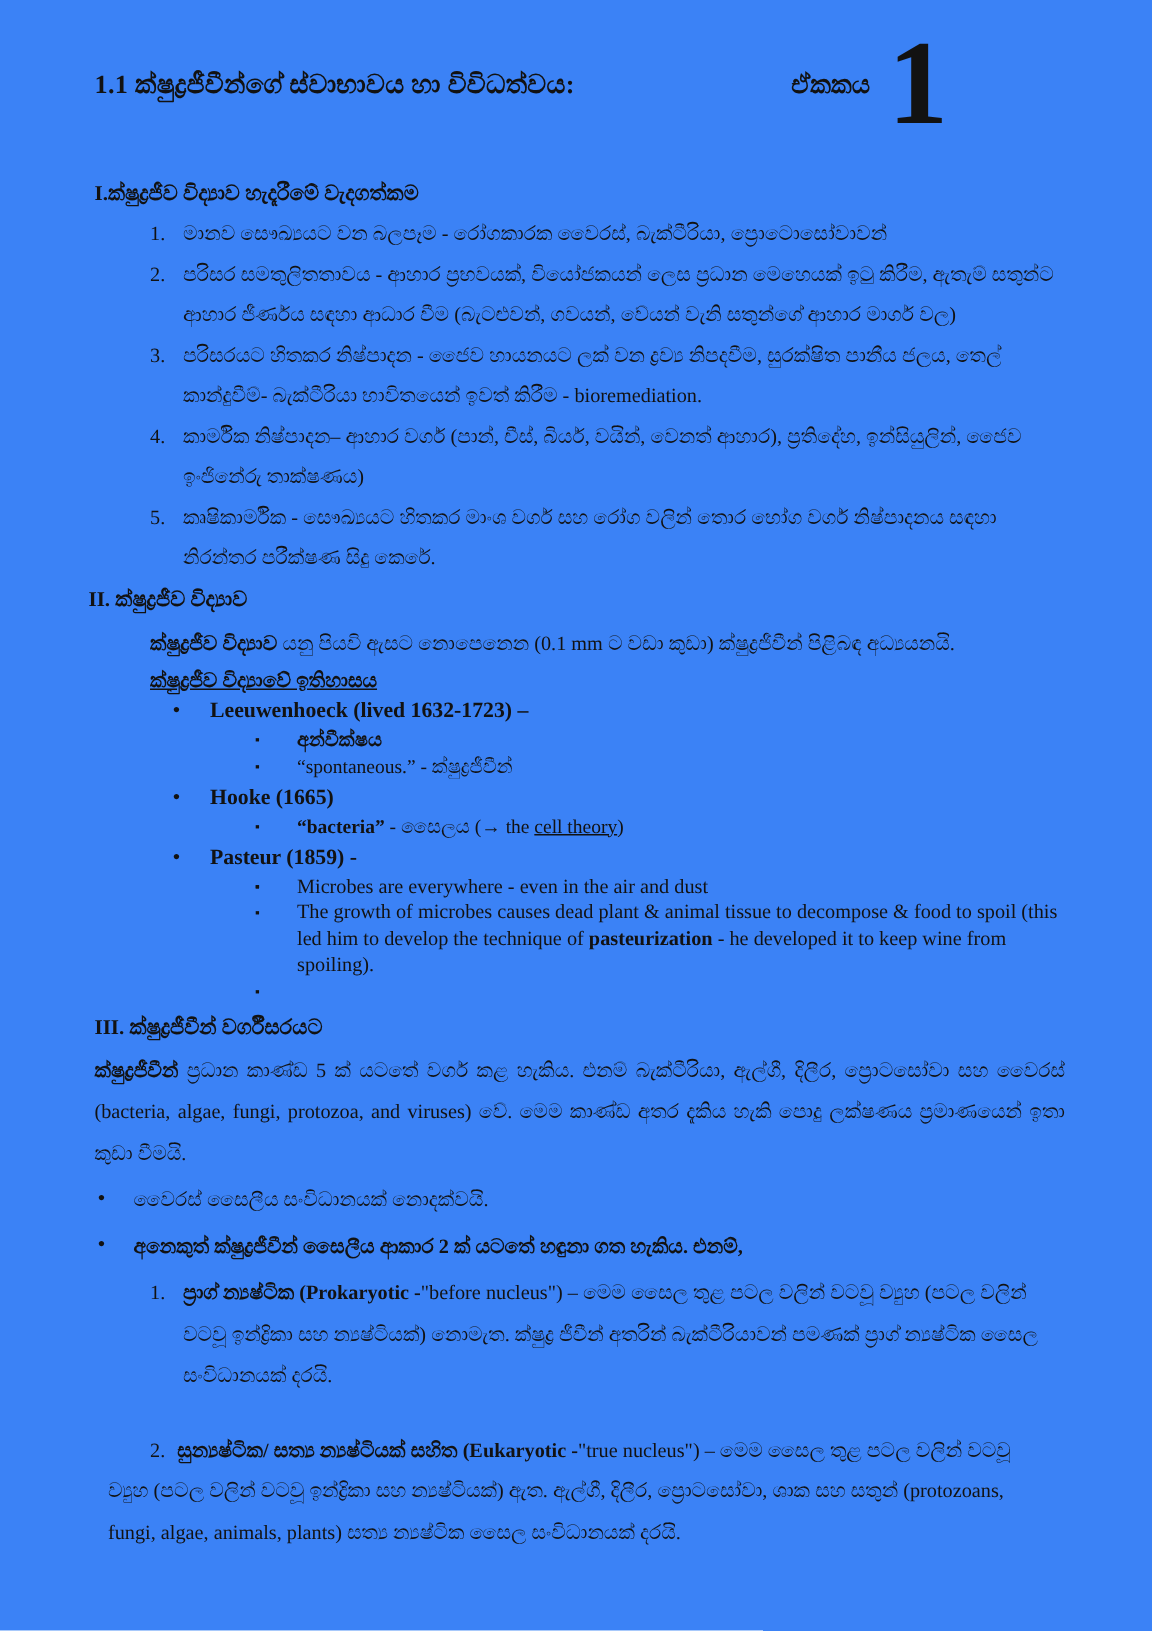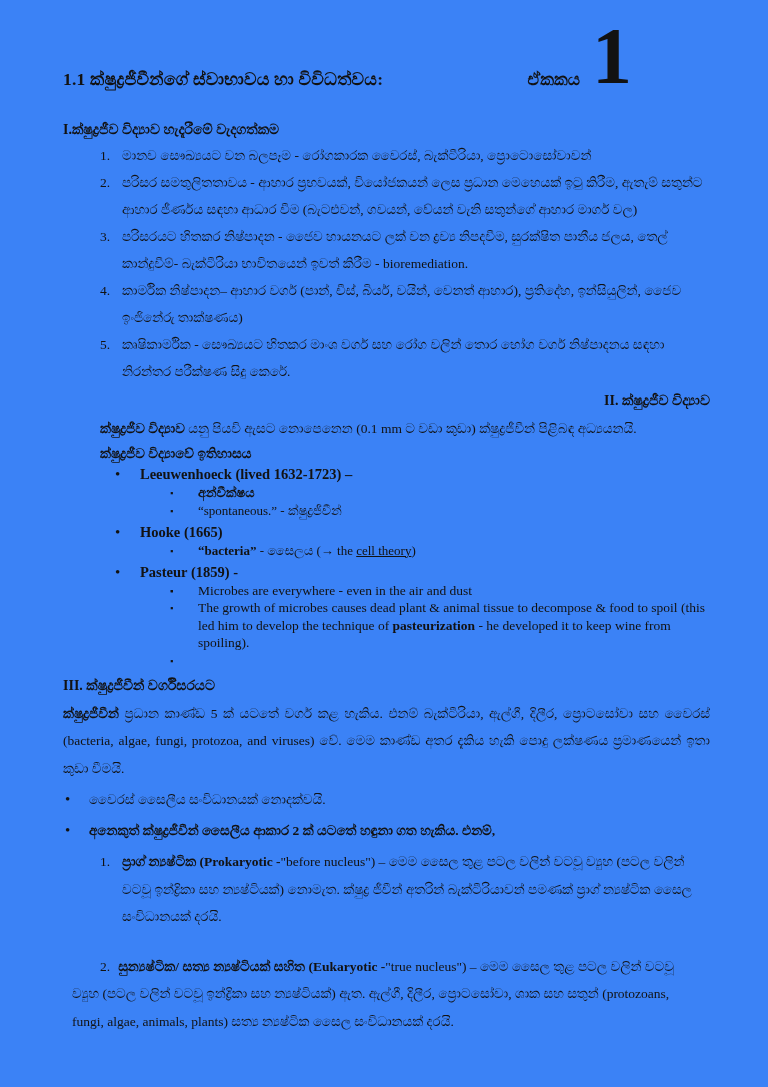--- a/index.html
+++ b/index.html
@@ -7,35 +7,35 @@
     width:768px;height:1087px;box-sizing:border-box;position:relative;
     background:#3b82f6;color:#121212;overflow:hidden;
     padding:24px 58px 0 63px;
     font-family:"Liberation Serif","DejaVu Serif",serif;
   }
   .b{font-weight:bold;}
   .u{text-decoration:underline;margin-top:28px;}
   
   .hdr{display:flex;align-items:baseline;justify-content:space-between;}
   .title{font-size:17.5px;font-weight:bold;margin:0;letter-spacing:.2px;}
-  .unit{display:flex;align-items:flex-end;gap:12px;margin-right:78px;}
+  .unit{display:flex;align-items:center;gap:12px;margin-right:78px;}
   .unit-label{font-size:17px;font-weight:bold;}
   .unit-num{font-size:80px;font-weight:bold;line-height:.82;}
   
   h2{font-size:14px;font-weight:bold;margin:0;}
   .h-i{margin:32px 0 4px 0;}
-  .h-ii{margin:8px 0 0 -4px;text-align:right;}
+  .h-ii{margin:8px 0 0 -4px;}
   .h-iii{margin:26px 0 6px 0;}
   
   .numlist{margin:0 0 0 37px;padding:0;list-style:none;font-size:13.5px;line-height:27px;}
   .numlist li{display:flex;}
   .numlist .num{flex:none;width:22px;}
   .numlist .txt{flex:1;}
   .def{font-size:13.5px;line-height:27px;margin:6px 0 2px 37px;}
-  .hist{font-size:13.5px;font-weight:bold;margin:4px 0 2px 37px;}
+  .hist{font-size:13.5px;font-weight:bold;margin:4px 0 2px 37px;text-decoration:underline;}
   .bullets{list-style:none;margin:2px 0 0 52px;padding:0;}
   .bullets>li{position:relative;padding-left:25px;margin-bottom:2px;}
   .dot{position:absolute;left:0;top:0;font-size:15px;line-height:20px;}
   .sci-name{font-size:14.5px;font-weight:bold;line-height:20px;}
   .subs{list-style:none;margin:0 0 2px 28px;padding:0;}
   .subs>li{position:relative;padding-left:30px;font-size:13px;line-height:18px;}
   .subs .sq{position:absolute;left:2px;top:0;font-size:9px;line-height:18px;}
   .subs.en>li{font-size:13.5px;line-height:17.5px;}
   
   .para{font-size:13.5px;line-height:27.5px;margin:4px 0 2px 0;text-align:justify;}

